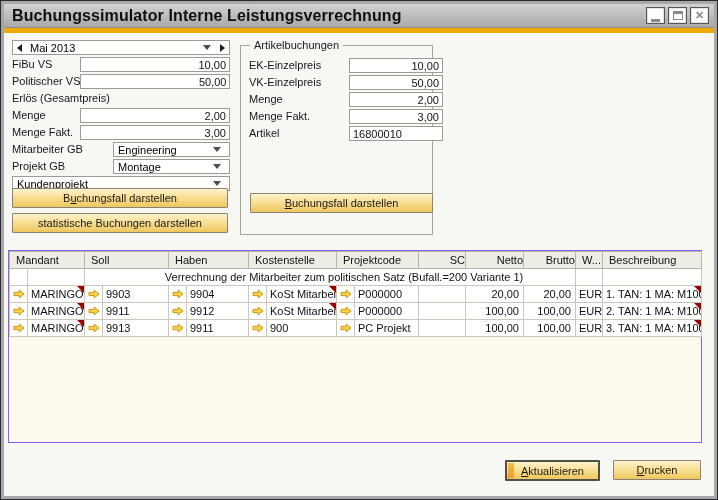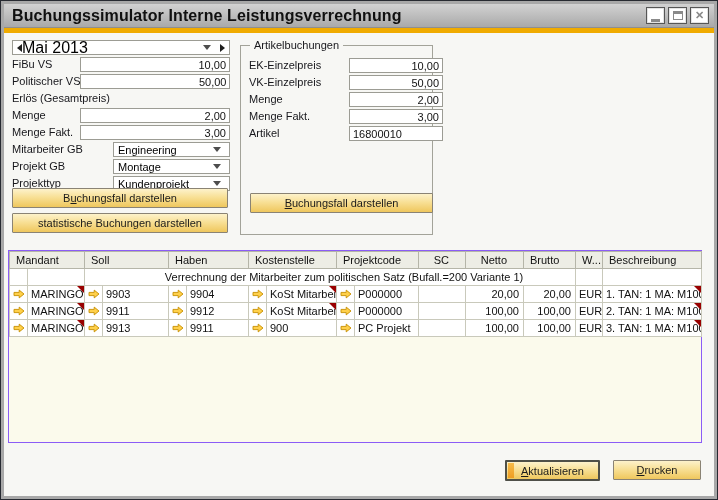--- a/index.html
+++ b/index.html
@@ -37,21 +37,21 @@
   input.num{ text-align:right; }
 
   .spin, .combo{
     flex:1; height:15px; border:1px solid #9c9c94; background:#fff;
     display:flex; align-items:center; padding:0 4px; cursor:default;
   }
   .tri{ width:0; height:0; display:inline-block; }
   .tri-left { border-top:4px solid transparent; border-bottom:4px solid transparent; border-right:5px solid #1d1d1d; }
   .tri-right{ border-top:4px solid transparent; border-bottom:4px solid transparent; border-left:5px solid #1d1d1d; }
   .tri-down { border-left:4px solid transparent; border-right:4px solid transparent; border-top:5px solid #4d4d4d; }
-  .spin-val{ font-size:16px; }
+  .spin-val{ font-size:11px; margin-left:8px; }
   .spacer{ flex:1; }
   .combo-val{ font-size:11px; }
 
   .gbtn{
     position:absolute; display:flex; align-items:center; justify-content:center;
     background:linear-gradient(#fdf2cb,#f8e096 45%,#efc75d);
     border:1px solid #8a8374; border-radius:1px;
     font-size:11px; color:#1b1b1b; cursor:default;
   }
   .gbtn u{ text-decoration:underline; }
@@ -69,21 +69,21 @@
 
   .tablewrap{
     position:absolute; left:4px; top:217px; width:694px; height:193px;
     background:#fbfaec; border:1px solid #8b5cf6;
   }
   table{ border-collapse:collapse; table-layout:fixed; width:692px; font-size:11px; color:#111; }
   th{
     background:#ededE5; border:1px solid #b5b5a8; height:17px;
     font-weight:normal; text-align:left; padding:0 3px 0 6px; overflow:hidden; white-space:nowrap;
   }
-  th.num{ text-align:right; padding-right:16px; }
+  th.num{ text-align:right; padding-right:0; }
   td{
     border:1px solid #c9c9bb; height:17px; background:#fff;
     padding:0; overflow:hidden; white-space:nowrap; position:relative;
   }
   td.plain{ padding:0 3px;margin-top:43px; }
   td.num{ text-align:right; padding:0 4px 0 2px; }
   .linkcell{ display:flex; align-items:center; height:16px; }
   .arrowbox{
     width:18px; min-width:18px; height:16px; display:flex; align-items:center;
     justify-content:center; border-right:1px solid #c9c9bb; cursor:pointer;
@@ -157,21 +157,20 @@
     </div>
     <div class="row" style="top:126px">
       <span class="lbl">Projekt GB</span>
       <span class="combo">
         <span class="combo-val">Montage</span>
         <span class="spacer"></span>
         <span class="tri tri-down" style="margin-right:4px"></span>
       </span>
     </div>
     <div class="row" style="top:143px">
-      <span class="lbl">Projekttyp</span>
       <span class="combo">
         <span class="combo-val">Kundenprojekt</span>
         <span class="spacer"></span>
         <span class="tri tri-down" style="margin-right:4px"></span>
       </span>
     </div>
 
     <button class="gbtn" style="left:8px; top:155px; width:216px; height:20px">
       <span>B</span>
         <u>u</u>

